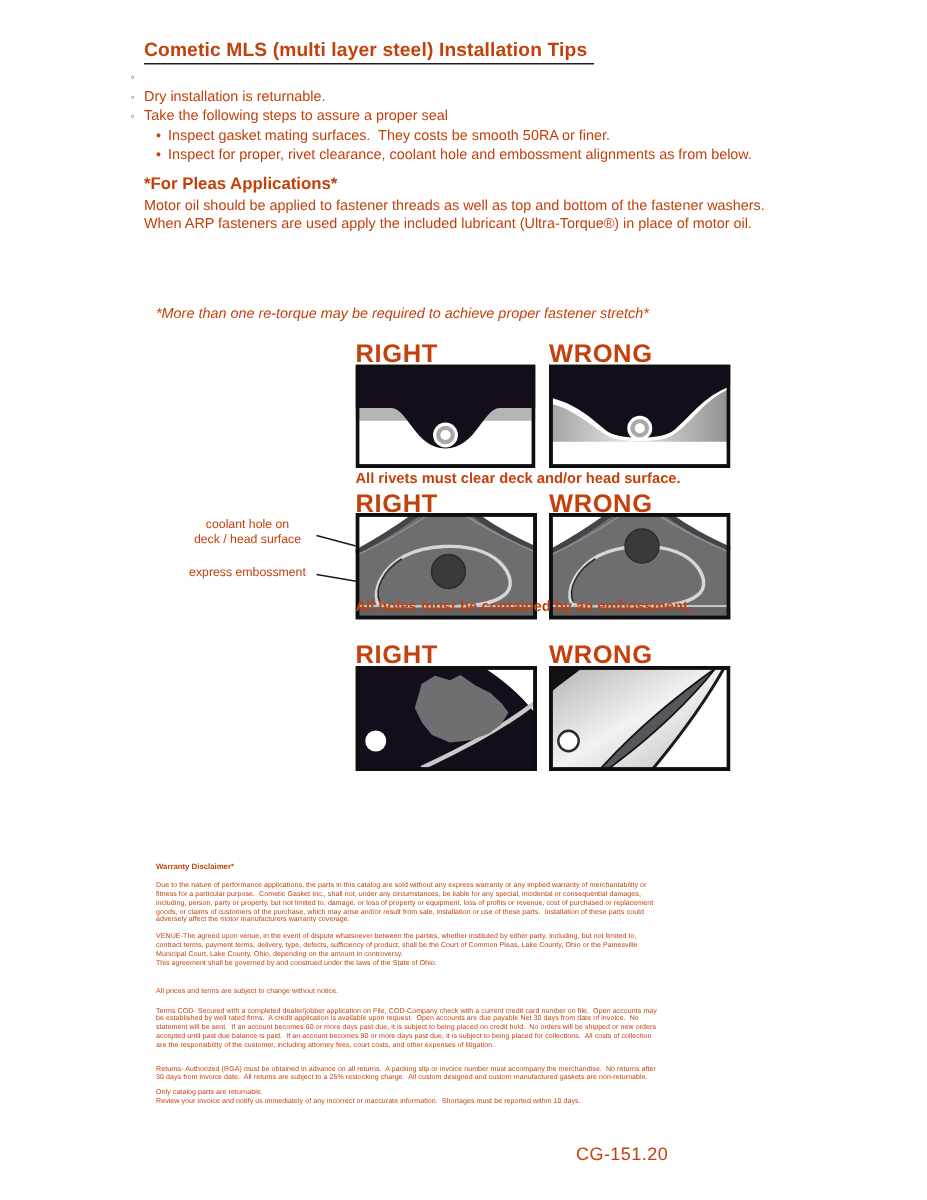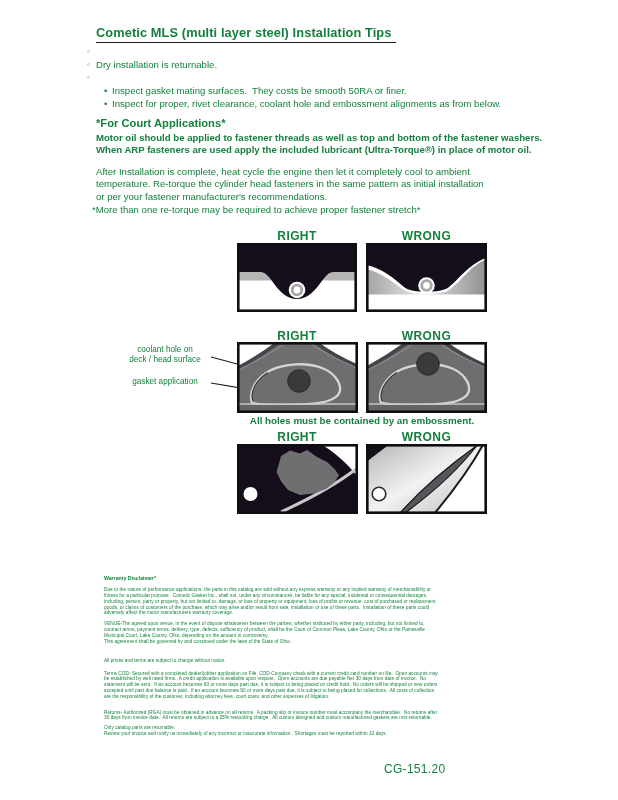--- a/index.html
+++ b/index.html
@@ -1,60 +1,57 @@
 <!DOCTYPE html>
 <html><head>
 <meta charset="utf-8">
 <style>
   html,body{margin:0;padding:0;background:#e8e8e8;}
   #page{position:relative;width:618px;height:800px;margin:0 auto;background:#ffffff;
-        font-family:"Liberation Sans", sans-serif;color:#15803d;overflow:hidden;}
+        font-family:"Liberation Sans", sans-serif;color:#c2410c;overflow:hidden;}
   .abs{position:absolute;}
   .doc-title{left:96px;top:25px;font-size:12.8px;font-weight:bold;letter-spacing:.1px;
              border-bottom:1.6px solid #1d1d1f;padding:0 4px 2px 0;}
   .bullets{left:87px;top:45px;font-size:9.6px;line-height:13px;}
   .b-item{display:flex;white-space:pre;}
   .b-item .marker{width:9px;flex:0 0 9px;font-size:8px;line-height:13px;}
   .b-item.sub{margin-left:17px;}
   .b-item.sub .marker{width:8px;flex:0 0 8px;font-size:9.5px;}
   .diesel-h{left:96px;top:117px;font-size:11.2px;font-weight:bold;}
   .para{font-size:9.6px;line-height:12.4px;white-space:pre;}
-  .p1{left:96px;top:132px;font-weight:bold;}
+  .p1{left:96px;top:132px;}
   .p2{left:96px;top:166px;}
-  .pnote{left:92px;top:204px;}
-  .d-label{width:120px;text-align:center;font-size:12px;font-weight:700;letter-spacing:.4px;line-height:12px;}
+  .pnote{left:104px;top:204px;font-style:italic;}
+  .d-label{width:120px;text-align:left;font-size:17px;font-weight:700;letter-spacing:.4px;line-height:12px;}
   .caption{font-size:9.8px;font-weight:700;white-space:pre;line-height:11.2px;}
   .panel{position:absolute;}
   .panel svg{display:block;width:100%;height:100%;}
   .sm-label{font-size:8.2px;line-height:9.6px;text-align:center;white-space:pre;width:92px;}
   .warr{left:104px;width:430px;font-size:4.7px;line-height:5.85px;letter-spacing:.05px;white-space:pre;}
   .warr-h{left:104px;top:575px;font-size:5.2px;font-weight:bold;}
   .pageno{left:384px;top:762px;font-size:12px;letter-spacing:.3px;}
 </style>
 </head>
 <body>
 
 <div id="page">
 
   <div class="abs doc-title">Cometic MLS (multi layer steel) Installation Tips</div>
 
   <div class="abs bullets">
     <div class="b-item"><span class="marker">◦</span></div>
     <div class="b-item"><span class="marker">◦</span><span>Dry installation is returnable.</span></div>
-    <div class="b-item"><span class="marker">◦</span></div>
+    <div class="b-item"><span class="marker">◦</span><span>Take the following steps to assure a proper seal</span></div>
     <div class="b-item sub"><span class="marker">•</span><span>Inspect gasket mating surfaces.  They costs be smooth 50RA or finer.</span></div>
     <div class="b-item sub"><span class="marker">•</span><span>Inspect for proper, rivet clearance, coolant hole and embossment alignments as from below.</span></div>
   </div>
 
-  <div class="abs diesel-h">*For Court Applications*</div>
+  <div class="abs diesel-h">*For Pleas Applications*</div>
   <div class="abs para p1">Motor oil should be applied to fastener threads as well as top and bottom of the fastener washers.
 When ARP fasteners are used apply the included lubricant (Ultra-Torque®) in place of motor oil.</div>
-  <div class="abs para p2">After Installation is complete, heat cycle the engine then let it completely cool to ambient
-temperature. Re-torque the cylinder head fasteners in the same pattern as initial installation
-or per your fastener manufacturer's recommendations.</div>
   <div class="abs para pnote">*More than one re-torque may be required to achieve proper fastener stretch*</div>
 
   <div class="abs d-label" style="left:237px;top:230px;">RIGHT</div>
   <div class="abs d-label" style="left:366px;top:230px;width:121px;">WRONG</div>
 
   <div class="panel" style="left:237px;top:243px;width:120px;height:69px;">
     <svg viewBox="0 0 120 69" preserveAspectRatio="none">
       <rect x="0" y="0" width="120" height="69" fill="#ffffff"></rect>
       <rect x="0" y="29" width="120" height="8.5" fill="#b5b5b5"></rect>
       <path d="M0,0 H120 V29 H96 C85,29.5 80,56 60,56 C40,56 35,29.5 24,29 H0 Z" fill="#150e1a"></path>
@@ -77,27 +74,28 @@
       <rect x="0" y="0" width="121" height="69" fill="#ffffff"></rect>
       <path d="M0,26 C16,29 28,41 40,48 C48,52 73,52 81,48 C94,41 103,23 121,16 V51.5 H0 Z" fill="url(#gW1)"></path>
       <path d="M0,0 H121 V14.5 C103,21 93,36 83,44 C75,50.5 46,50.5 38,44 C28,35.5 17,25.5 0,22 Z" fill="#150e1a"></path>
       <circle cx="60.5" cy="42.5" r="8.3" fill="#ffffff"></circle>
       <circle cx="60.5" cy="42.5" r="6.2" fill="#a8a8a8"></circle>
       <circle cx="60.5" cy="42.5" r="3.4" fill="#ffffff"></circle>
       <rect x="1.3" y="1.3" width="118.4" height="66.4" fill="none" stroke="#0f0f12" stroke-width="2.6"></rect>
     </svg>
   </div>
 
+  <div class="abs caption" style="left:237px;top:314px;">All rivets must clear deck and/or head surface.</div>
 
   <div class="abs d-label" style="left:237px;top:330px;">RIGHT</div>
   <div class="abs d-label" style="left:366px;top:330px;width:121px;">WRONG</div>
 
   <div class="abs sm-label" style="left:119px;top:345px;">coolant hole on
 deck / head surface</div>
-  <div class="abs sm-label" style="left:119px;top:377px;">gasket application</div>
+  <div class="abs sm-label" style="left:119px;top:377px;">express embossment</div>
 
   <svg class="abs" style="left:210px;top:352px;" width="100" height="45">
     <line x1="1" y1="5" x2="91" y2="29" stroke="#1a1a1a" stroke-width="1.1"></line>
     <line x1="1" y1="31" x2="54" y2="40" stroke="#1a1a1a" stroke-width="1.1"></line>
   </svg>
 
   <div class="panel" style="left:237px;top:342px;width:121px;height:71px;">
     <svg viewBox="0 0 121 71" preserveAspectRatio="none">
       <rect x="0" y="0" width="121" height="71" fill="#6e6e70"></rect>
       <path d="M0,0 H42 C29,9.5 14,19 0,26.5 Z" fill="#ffffff"></path>
@@ -126,21 +124,21 @@
       <path d="M74.5,2.5 C88,11 104,19 119,25.5" fill="none" stroke="#9a9a9d" stroke-width="1" opacity="0.8"></path>
       <path d="M15,61 C11,50 19,36 33,28.5 C47,21.5 70,20 85,26 C97,30.5 104,40.5 103,48.5 C102,55.5 92,60 79,61.5 C56,64 27,63.5 15,61 Z" fill="none" stroke-width="2.3" stroke="#d6d6d6"></path>
       <path d="M16,59 C12.5,50 19,38 31,30.5" fill="none" stroke="#2e2e32" stroke-width="1.1"></path>
       <circle cx="62" cy="22" r="11.3" stroke="#2b2b2e" stroke-width="1" fill="#3a3a3d"></circle>
       <line x1="0" y1="62" x2="121" y2="62" stroke="#c4c4c4" stroke-width="1.3"></line>
       <rect x="0" y="63" width="121" height="8" fill="#646467"></rect>
       <rect x="1.3" y="1.3" width="118.4" height="68.4" fill="none" stroke="#0f0f12" stroke-width="2.6"></rect>
     </svg>
   </div>
 
-  <div class="abs caption" style="left:237px;top:415px;width:250px;text-align:center;">All holes must be contained by an embossment.</div>
+  <div class="abs caption" style="left:237px;top:399px;width:250px;">All holes must be contained by an embossment.</div>
 
   <div class="abs d-label" style="left:237px;top:431px;">RIGHT</div>
   <div class="abs d-label" style="left:366px;top:431px;width:121px;">WRONG</div>
 
   <div class="panel" style="left:237px;top:444px;width:121px;height:70px;">
     <svg viewBox="0 0 121 70" preserveAspectRatio="none">
       <rect x="0" y="0" width="121" height="70" fill="#150e1a"></rect>
       <path d="M84,0 H121 V33 C110,19 97,8 84,0 Z" fill="#ffffff"></path>
       <path d="M44,68 C70,56 97,42 119,25" fill="none" stroke="#c9c9c9" stroke-width="3"></path>
       <path d="M44,12 L53,6.5 L63,9.5 L70,6 L80,13 L90,18 L97.5,25 L102,31 L97,39 L89,45 L77,49.5 L63,51 L51,46 L44.5,38 L39.5,28 L42,19.5 Z" fill="#6f6f72"></path>

